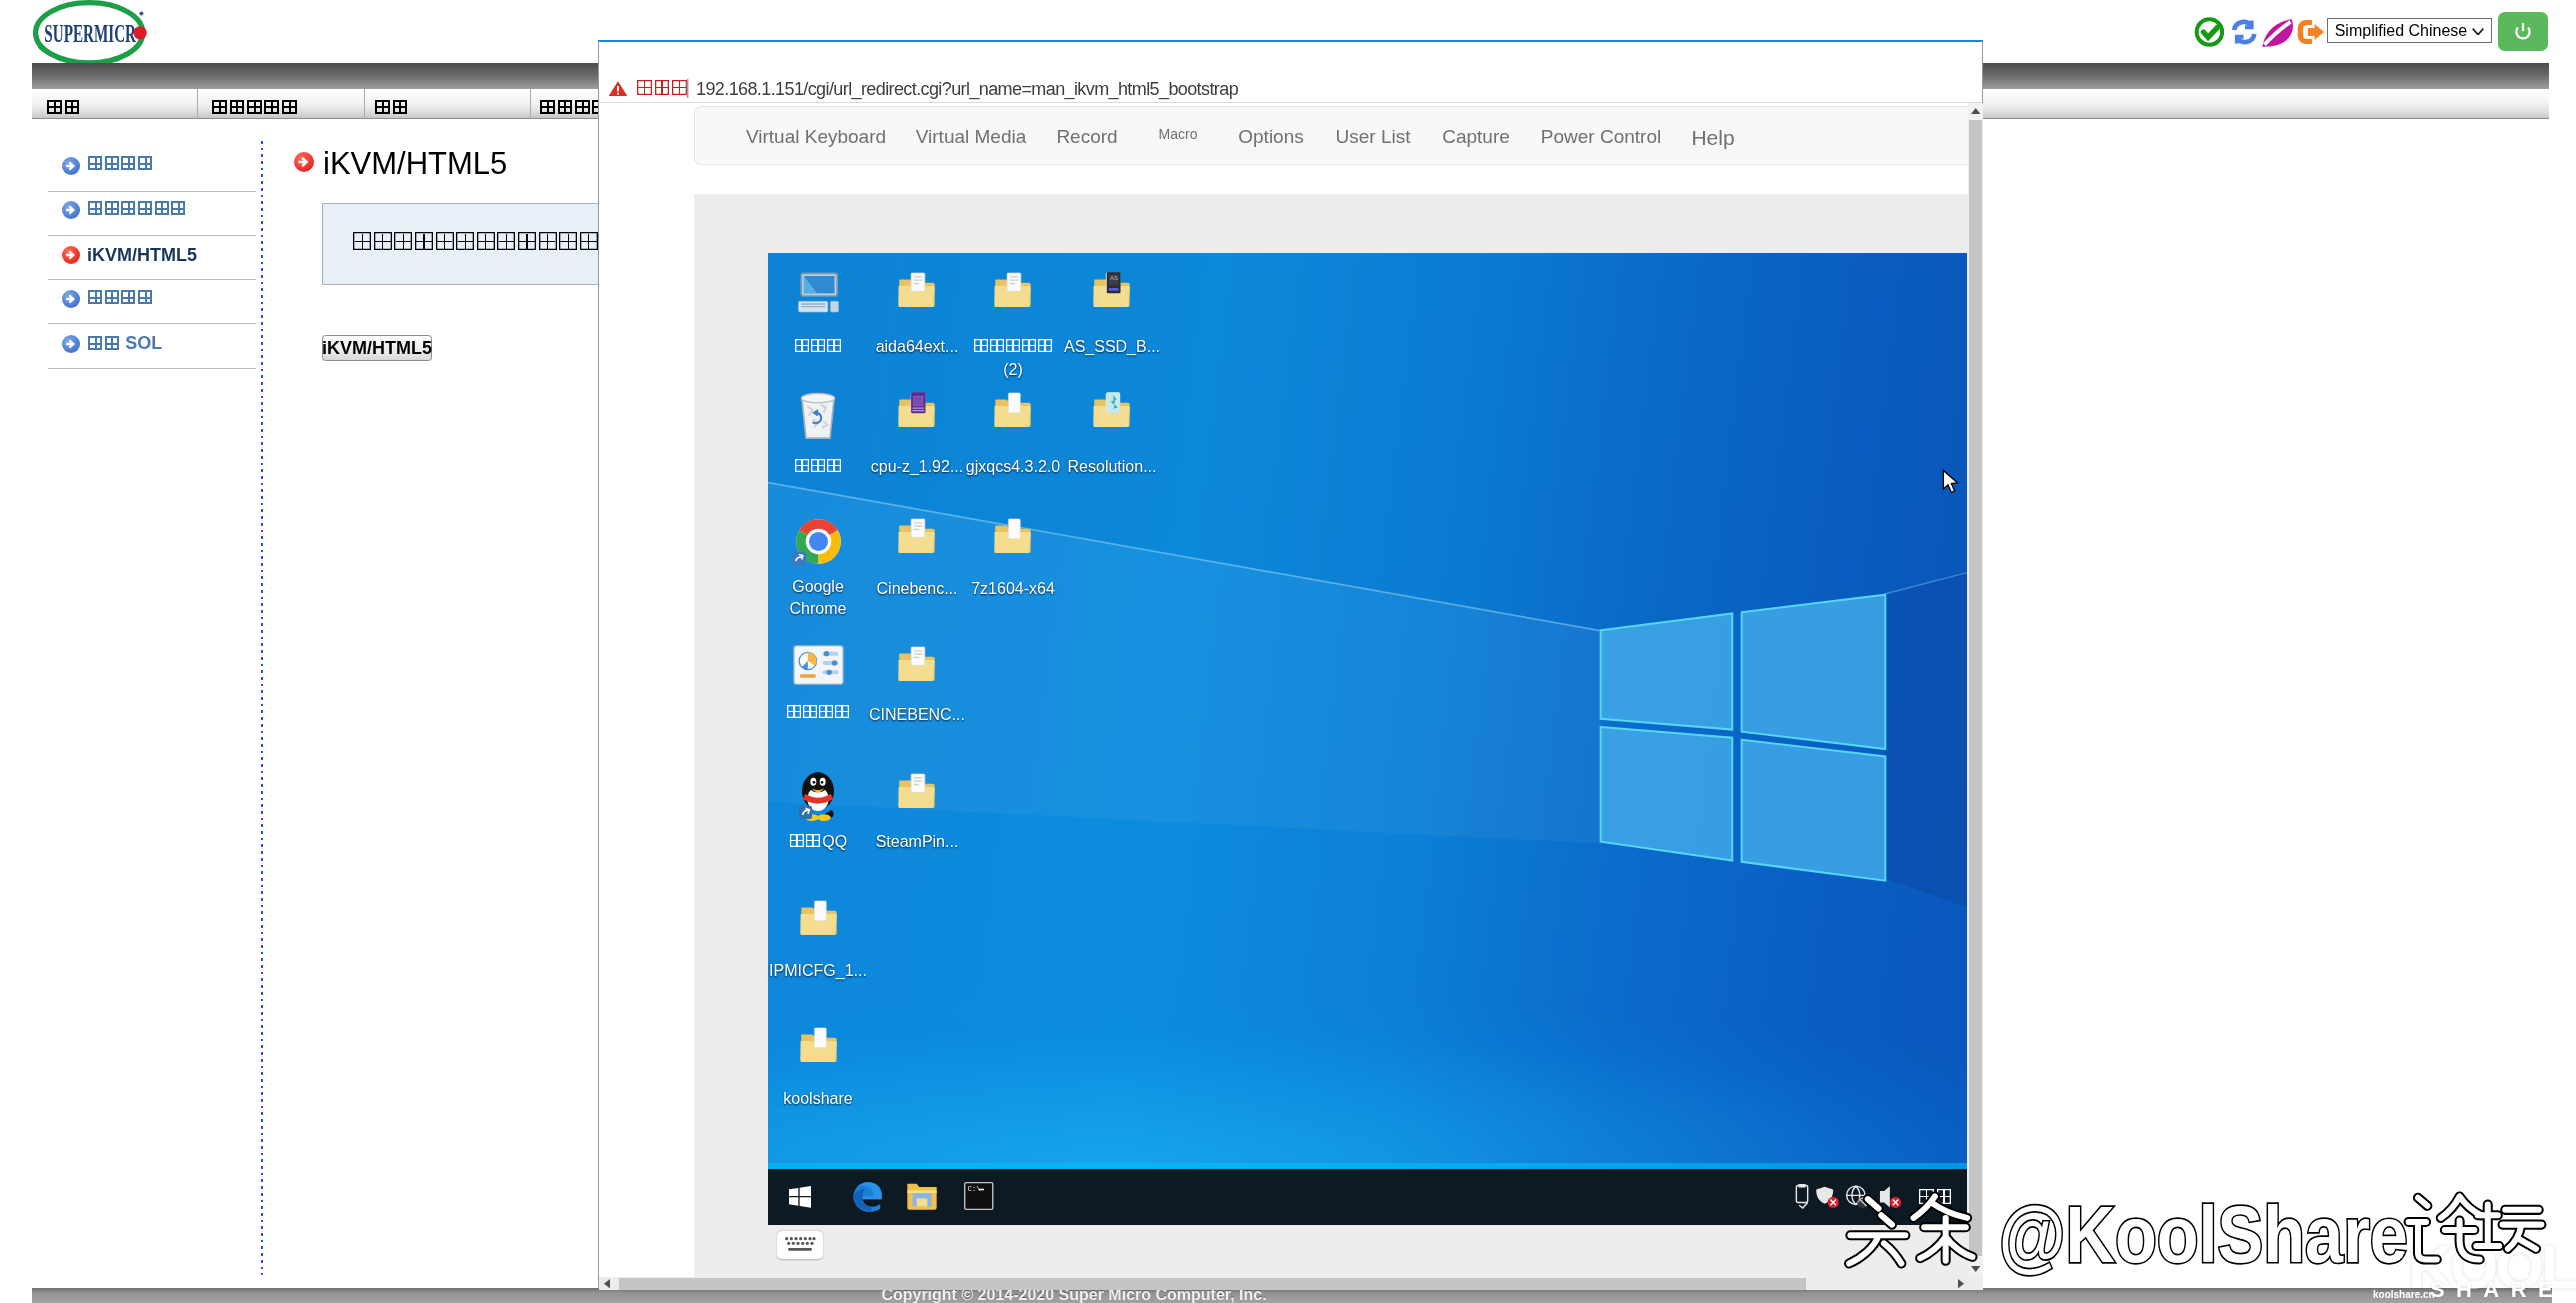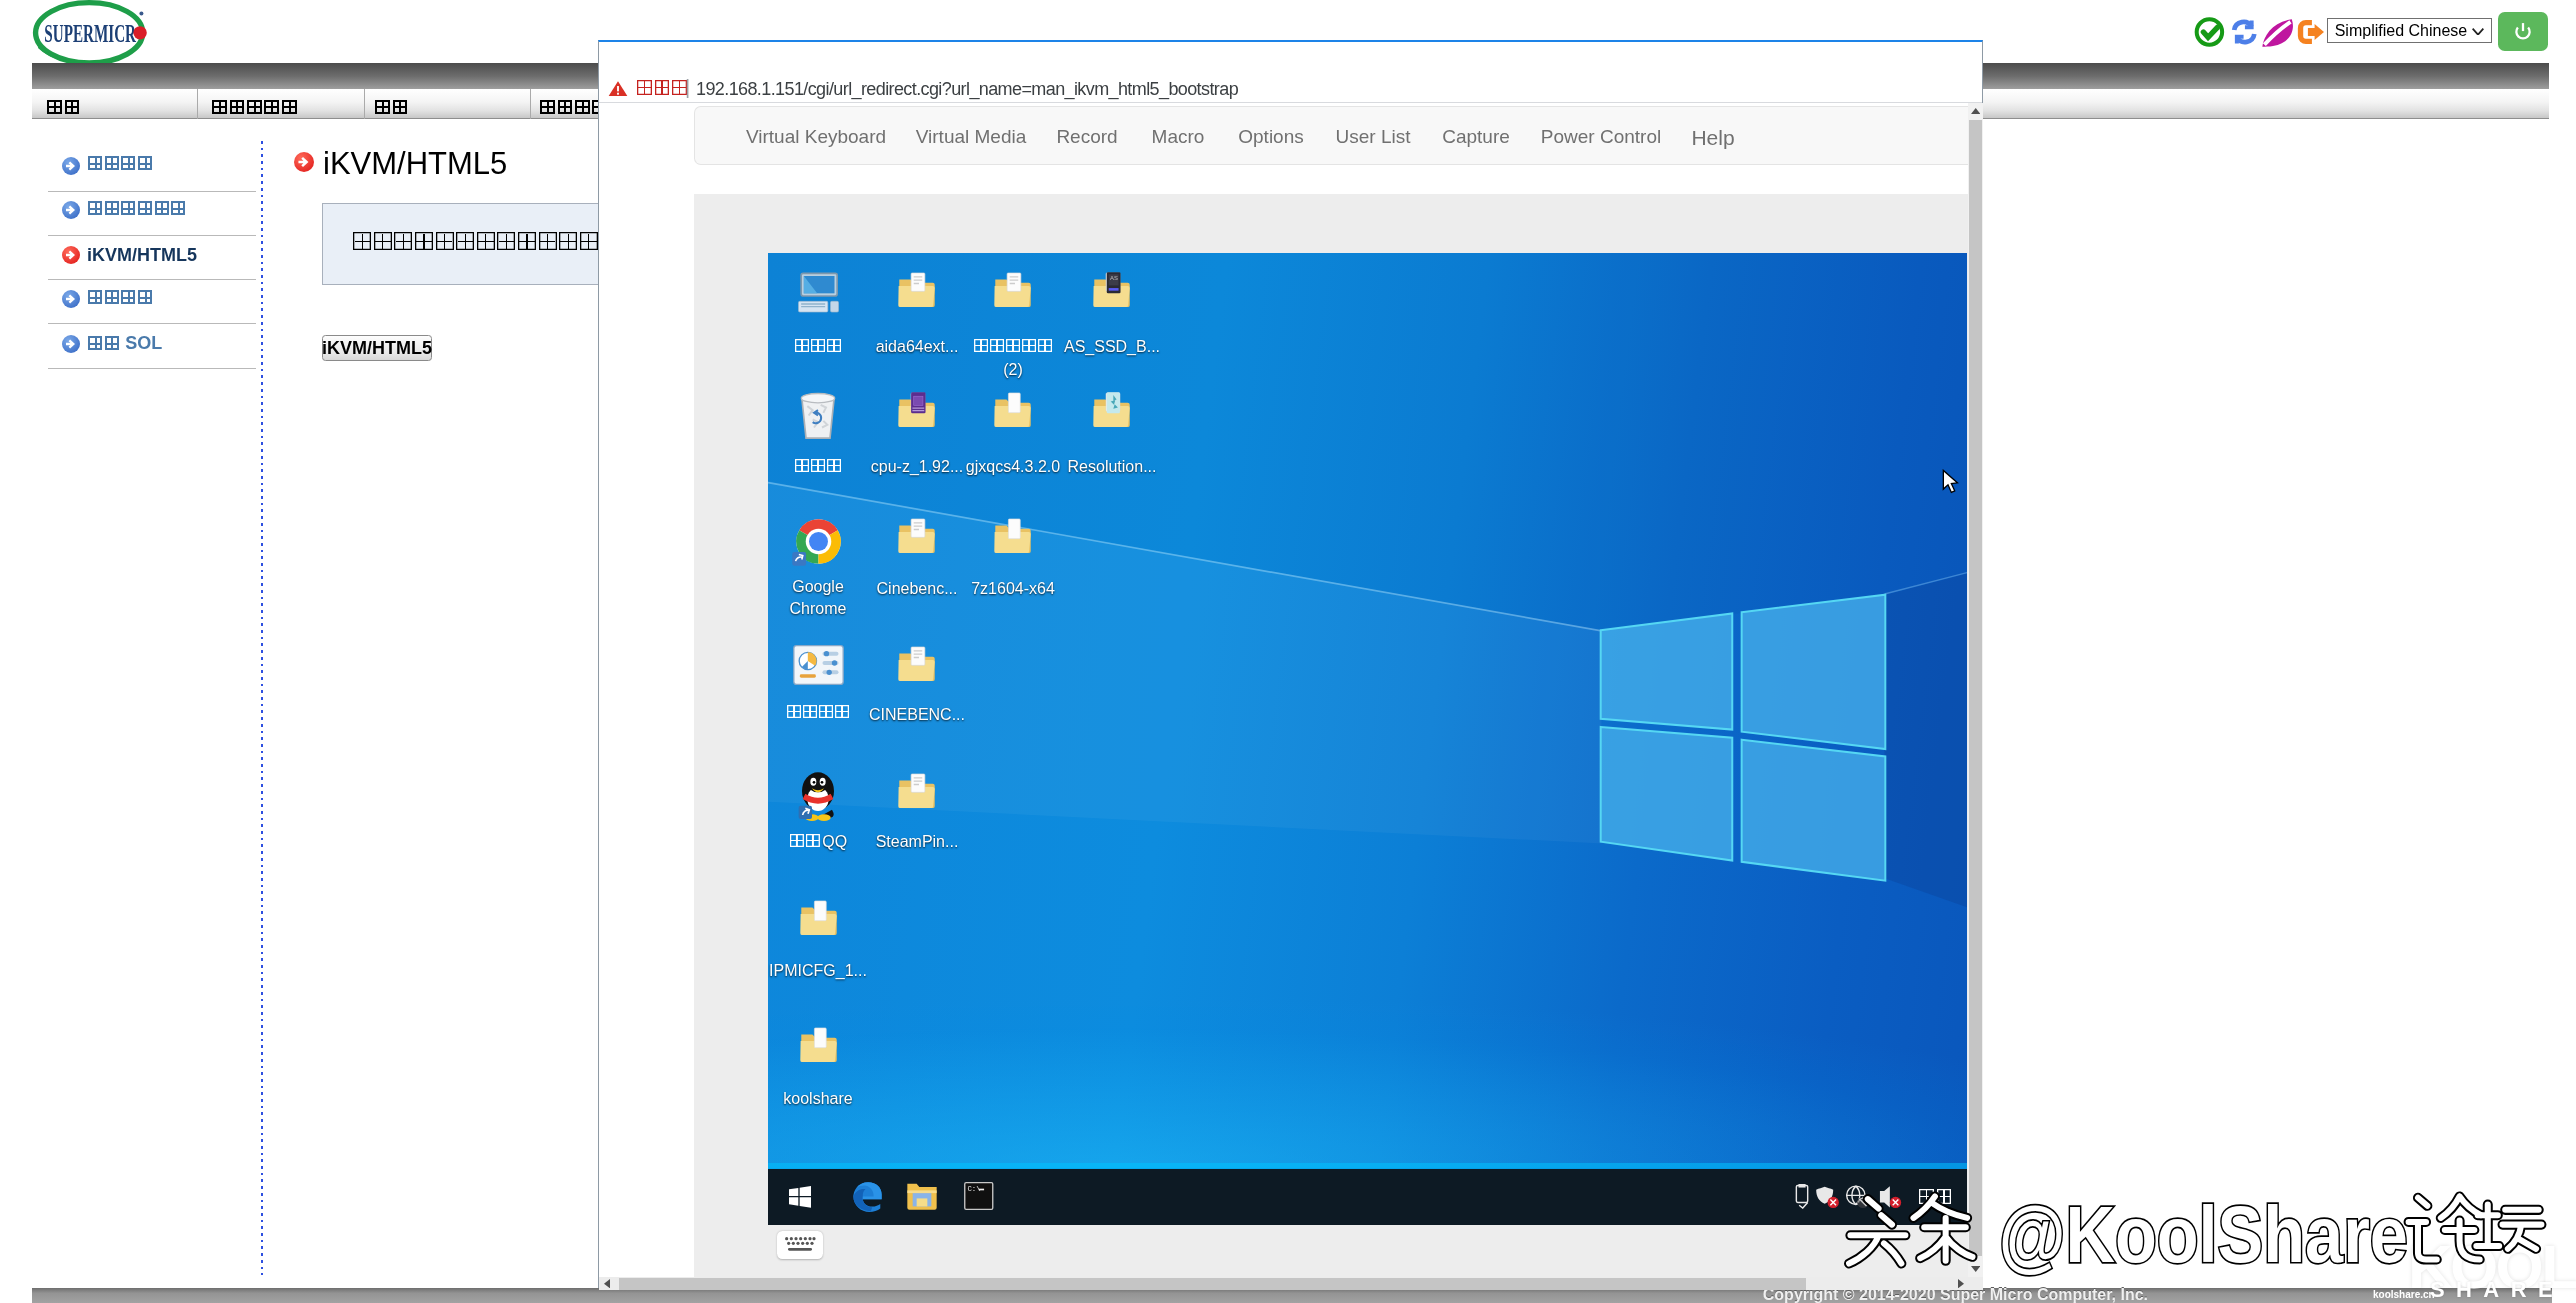--- a/index.html
+++ b/index.html
@@ -89,37 +89,37 @@
 <div class="abs ctr" style="left:294px;top:152px;width:20px;height:20px;border-radius:50%;background:radial-gradient(circle at 35% 30%,#ff6a5a,#dd1212)">
 <svg width="20" height="20" viewBox="0 0 27 27">
         <path d="M6 13.5 h10 M11 8 l6 5.5 l-6 5.5" stroke="#fff" stroke-width="3.4" fill="none"></path>
       </svg>
     </div>
 <div class="abs" style="left:323px;top:146px;font-size:31px;color:#000">iKVM/HTML5</div>
 <div class="abs" style="left:322px;top:203px;width:771px;height:82px;background:#e9eff7;border:1.3px solid #a8b0bc"></div>
 <div class="abs" style="left:352px;top:231px"><span style="color:#000;font-size:21px;letter-spacing:0px"><i class="zh" style="width:18px;height:18px"></i><i class="zh" style="width:18px;height:18px"></i><i class="zh" style="width:18px;height:18px"></i><i class="zh" style="width:18px;height:18px"></i><i class="zh" style="width:18px;height:18px"></i><i class="zh" style="width:18px;height:18px"></i><i class="zh" style="width:18px;height:18px"></i><i class="zh" style="width:18px;height:18px"></i><i class="zh" style="width:18px;height:18px"></i><i class="zh" style="width:18px;height:18px"></i><i class="zh" style="width:18px;height:18px"></i><i class="zh" style="width:18px;height:18px"></i></span><span style="font-size:21px;color:#000">, </span><span style="color:#000;font-size:21px;letter-spacing:0px"><i class="zh" style="width:18px;height:18px"></i><i class="zh" style="width:18px;height:18px"></i><i class="zh" style="width:18px;height:18px"></i><i class="zh" style="width:18px;height:18px"></i></span></div>
 <div class="abs ctr" style="left:322px;top:335px;width:110px;height:26px;background:linear-gradient(180deg,#fdfdfd,#e8e8e8 70%,#d8d8d8);border:1.3px solid #8a8a8a;border-radius:3.4px;font-size:18px;font-weight:bold;color:#000">iKVM/HTML5</div>
 <div class="abs" style="left:32px;top:1288px;width:2520px;height:15.4px;background:linear-gradient(180deg,#6e6e6e,#949494 35%,#a2a2a2)"></div>
-<div class="abs" style="left:0px;top:1286px;width:2148px;text-align:right;font-size:16px;font-weight:bold;color:#f0f0f0;text-shadow:0 -1.3px 0 #5d5d5d">Copyright © 2014-2020 Super Micro Computer, Inc.</div>
+<div class="abs" style="left:0px;top:1286px;width:2148px;text-align:center;font-size:16px;font-weight:bold;color:#f0f0f0;text-shadow:0 -1.3px 0 #5d5d5d">Copyright © 2014-2020 Super Micro Computer, Inc.</div>
 <div class="abs" style="left:598px;top:40px;width:1385px;height:1248px;background:#fff;border:1.3px solid #8e9aa5;border-top:2px solid #1d83e8">
 <div class="abs" style="left:0;top:33px;width:100%;height:27.5px;background:#fff;border-bottom:1.3px solid #d8dade">
 <svg class="abs" style="left:8.7px;top:5.4px" width="20" height="17.4" viewBox="0 0 30 26">
           <path d="M15 2 L29 24 H1 Z" fill="#d93025"></path>
           <rect x="13.6" y="9" width="2.8" height="8" fill="#fff"></rect>
           <rect x="13.6" y="19" width="2.8" height="3" fill="#fff"></rect>
         </svg>
 <span class="abs" style="left:37px;top:4.7px"><span style="color:#c5221f;font-size:17px;letter-spacing:0px"><i class="zh" style="width:14.8px;height:14.8px"></i><i class="zh" style="width:14.8px;height:14.8px"></i><i class="zh" style="width:14.8px;height:14.8px"></i></span></span>
 <span class="abs" style="left:86px;top:1.3px;font-size:20px;color:#9aa0a6">|</span>
 <span class="abs" style="left:97px;top:4px;font-size:18px;color:#3c4043;letter-spacing:-0.6px">192.168.1.151/cgi/url_redirect.cgi?url_name=man_ikvm_html5_bootstrap</span>
 </div>
 <div class="abs" style="left:95px;top:64px;width:1275px;height:59px;background:#f8f8f8;border:1.3px solid #e4e4e4;border-radius:6.7px 0 0 6.7px;border-right:none"></div>
 <div class="abs" style="left:217px;top:84px;transform:translateX(-50%);font-size:19px;color:#707070;white-space:nowrap">Virtual Keyboard</div>
 <div class="abs" style="left:372px;top:84px;transform:translateX(-50%);font-size:19px;color:#707070;white-space:nowrap">Virtual Media</div>
 <div class="abs" style="left:488px;top:84px;transform:translateX(-50%);font-size:19px;color:#707070;white-space:nowrap">Record</div>
-<div class="abs" style="left:579px;top:84px;transform:translateX(-50%);font-size:19px;color:#707070;white-space:nowrap">Macro</div>
+<div class="abs" style="left:579px;top:84px;transform:translateX(-50%);font-size:14px;color:#707070;white-space:nowrap">Macro</div>
 <div class="abs" style="left:672px;top:84px;transform:translateX(-50%);font-size:19px;color:#707070;white-space:nowrap">Options</div>
 <div class="abs" style="left:774px;top:84px;transform:translateX(-50%);font-size:19px;color:#707070;white-space:nowrap">User List</div>
 <div class="abs" style="left:877px;top:84px;transform:translateX(-50%);font-size:19px;color:#707070;white-space:nowrap">Capture</div>
 <div class="abs" style="left:1002px;top:84px;transform:translateX(-50%);font-size:19px;color:#707070;white-space:nowrap">Power Control</div>
 <div class="abs" style="left:1114px;top:84px;transform:translateX(-50%);font-size:21px;color:#707070;white-space:nowrap">Help</div>
 <div class="abs" style="left:95px;top:152px;width:1275px;height:1083px;background:#ededed"></div>
 <div class="abs" style="left:169px;top:211px;width:1199px;height:971px">
 <div class="abs" style="left:0;top:0;width:1199px;height:916px;overflow:hidden;background:linear-gradient(97deg,#0e86da 0%,#0d8cde 35%,#0c7fd6 55%,#0b6aca 72%,#0a5dc2 88%,#0a57bc 100%)">
 <svg class="abs" style="left:0;top:0" width="1199" height="916" viewBox="0 0 1788 1365">
 <polygon points="0,340 1243,562 1243,880 0,818" fill="rgba(255,255,255,0.045)"></polygon>

